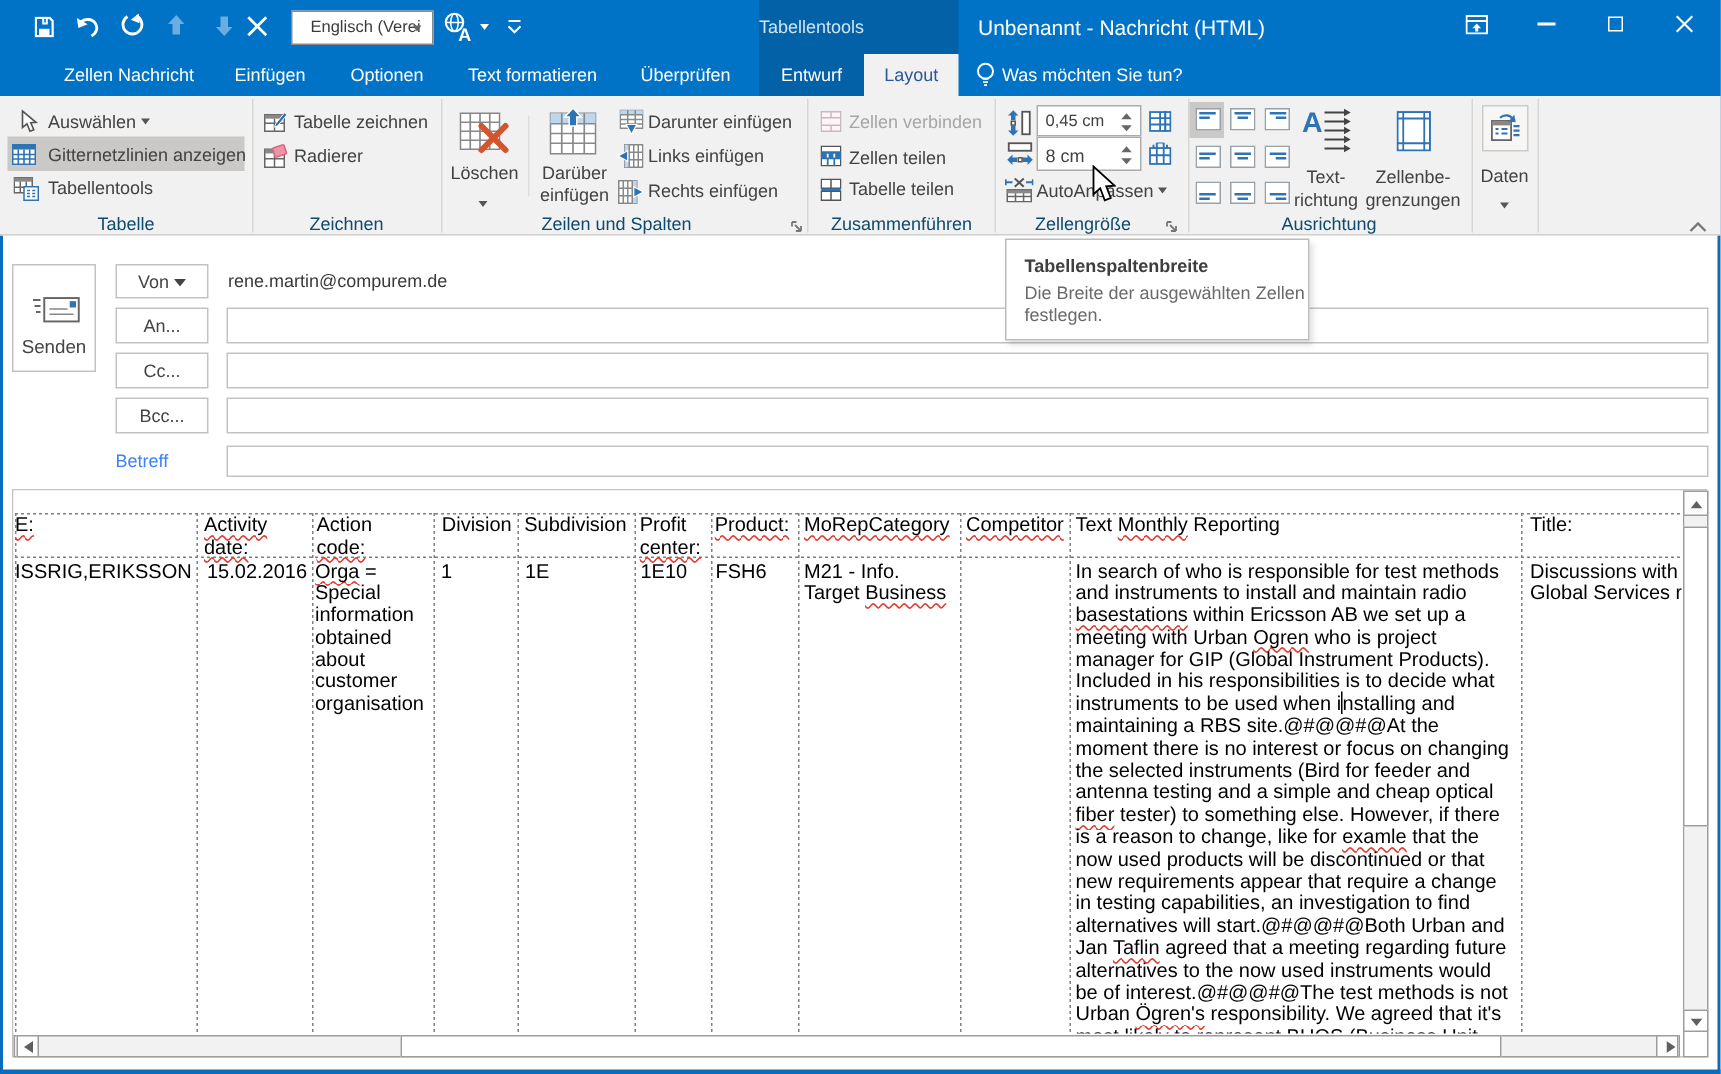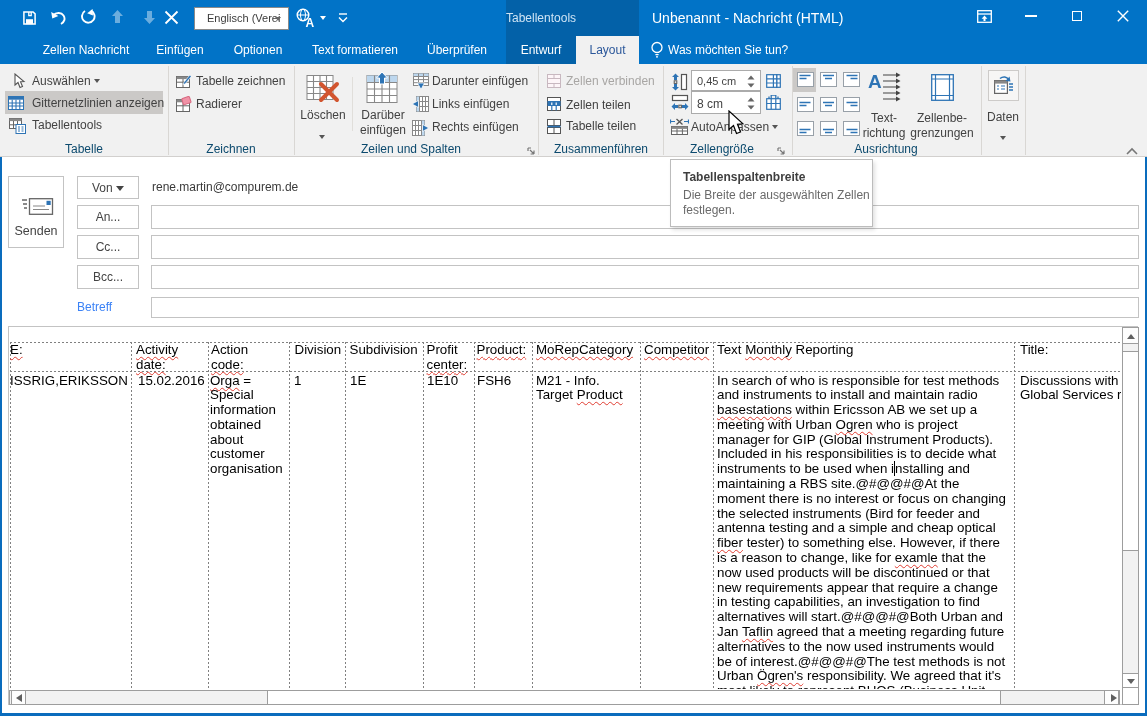--- a/index.html
+++ b/index.html
@@ -404,21 +404,21 @@
 <div class="cell" style="left:708px;top:16.2px">Text <span class="sq">Monthly</span> Reporting</div>
 <div class="cell" style="left:1011px;top:16.2px">Title:</div>
 
 <div class="cell" style="left:1px;top:46.5px">ISSRIG,ERIKSSON</div>
 <div class="cell" style="left:129px;top:46.5px">15.02.2016</div>
 <div class="cell" style="left:201px;top:46.5px"><span class="sq">Orga</span> =<br>Special<br>information<br>obtained<br>about<br>customer<br>organisation</div>
 <div class="cell" style="left:285px;top:46.5px">1</div>
 <div class="cell" style="left:341px;top:46.5px">1E</div>
 <div class="cell" style="left:418px;top:46.5px">1E10</div>
 <div class="cell" style="left:468px;top:46.5px">FSH6</div>
-<div class="cell" style="left:527px;top:46.5px">M21 - Info.<br>Target <span class="sq">Product</span></div>
+<div class="cell" style="left:527px;top:46.5px">M21 - Info.<br>Target <span class="sq">Business</span></div>
 <div class="cell" style="left:708px;top:46.5px" id="bigtext">In search of who is responsible for test methods<br>
 and instruments to install and maintain radio<br>
 <span class="sq">basestations</span> within Ericsson AB we set up a<br>
 meeting with Urban <span class="sq">Ogren</span> who is project<br>
 manager for GIP (Global Instrument Products).<br>
 Included in his responsibilities is to decide what<br>
 instruments to be used when i<span style="border-left:1.5px solid #000">n</span>stalling and<br>
 maintaining a RBS site.@#@@#@At the<br>
 moment there is no interest or focus on changing<br>
 the selected instruments (Bird for feeder and<br>

